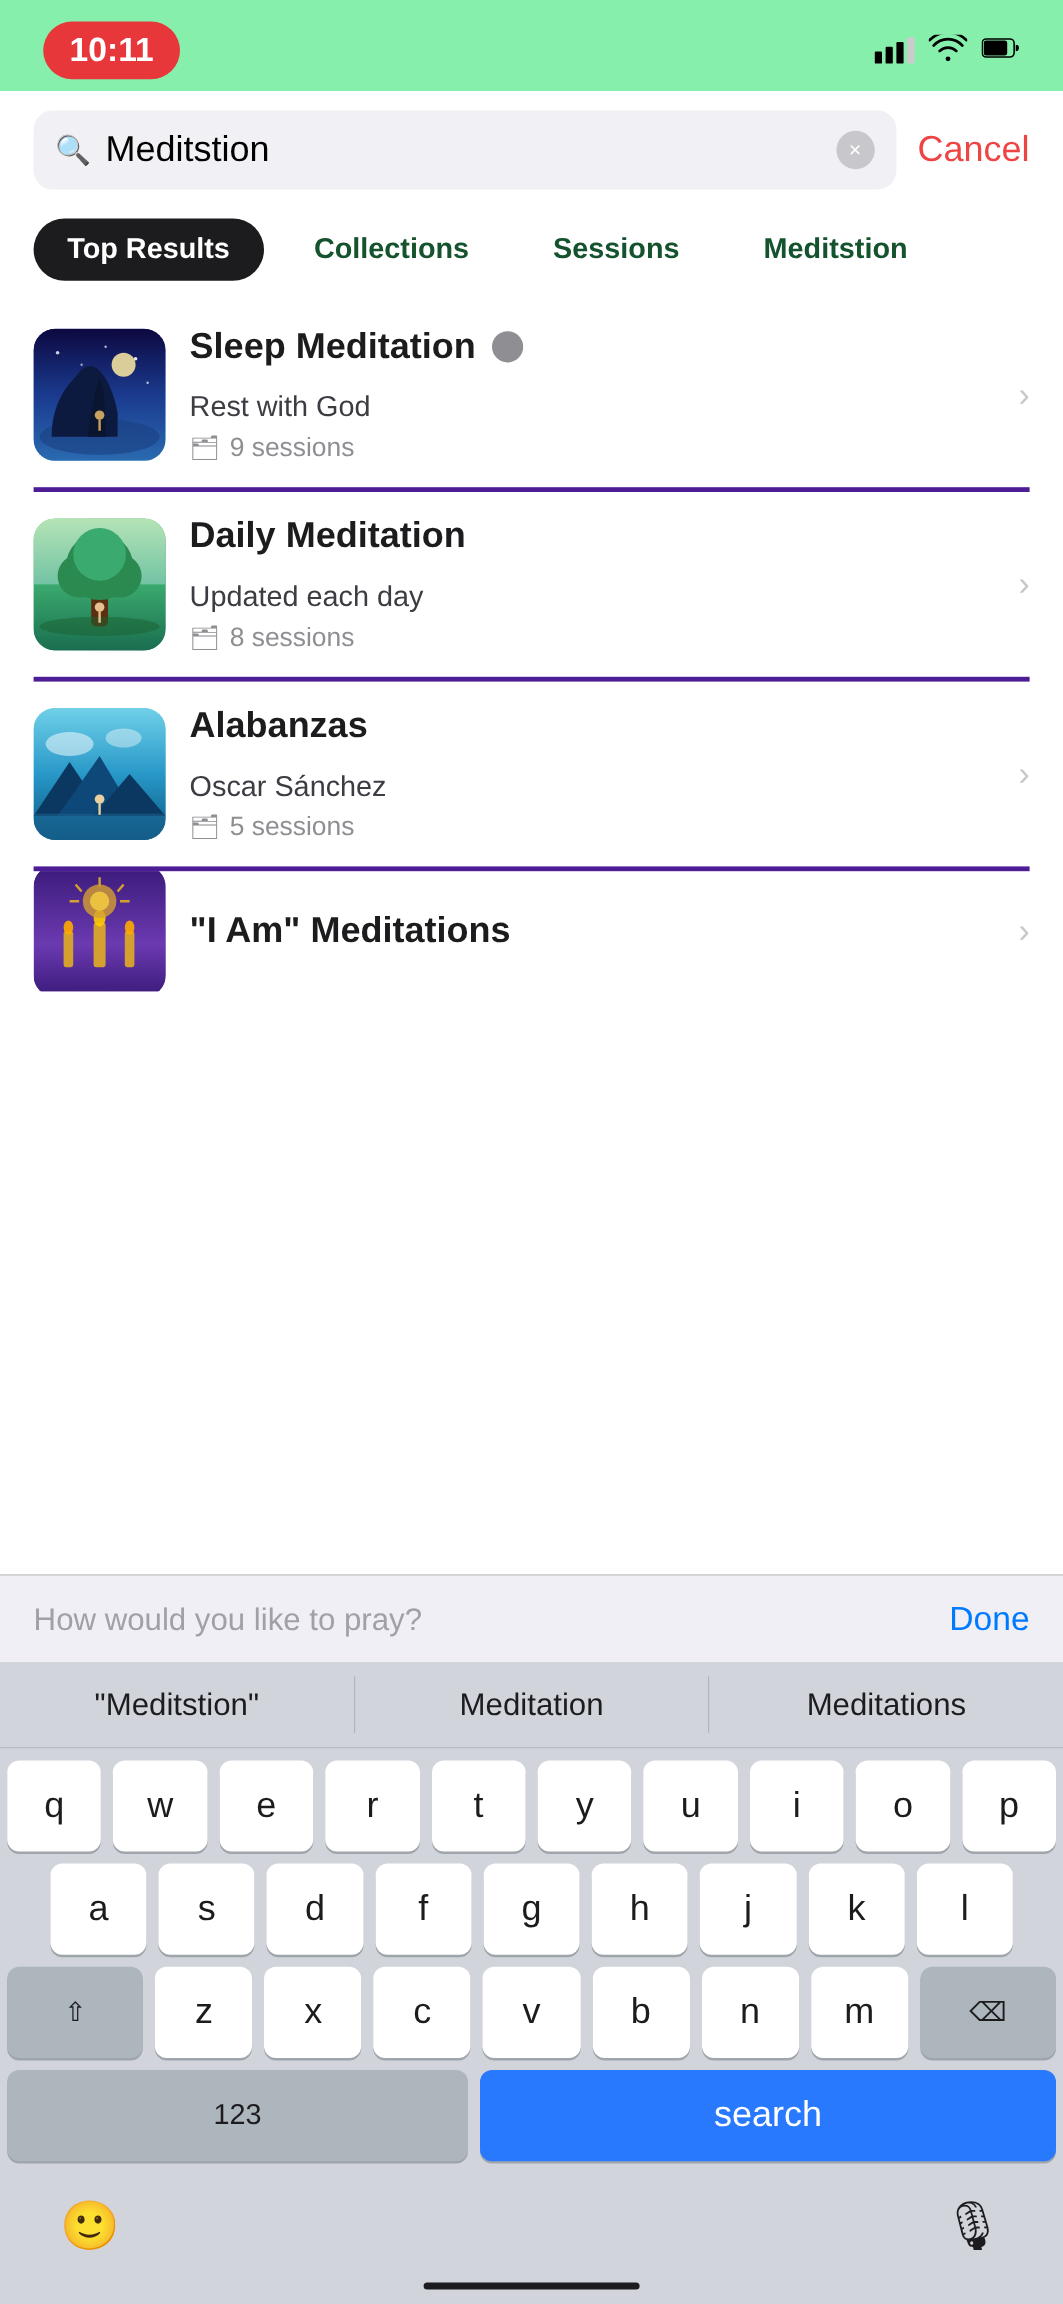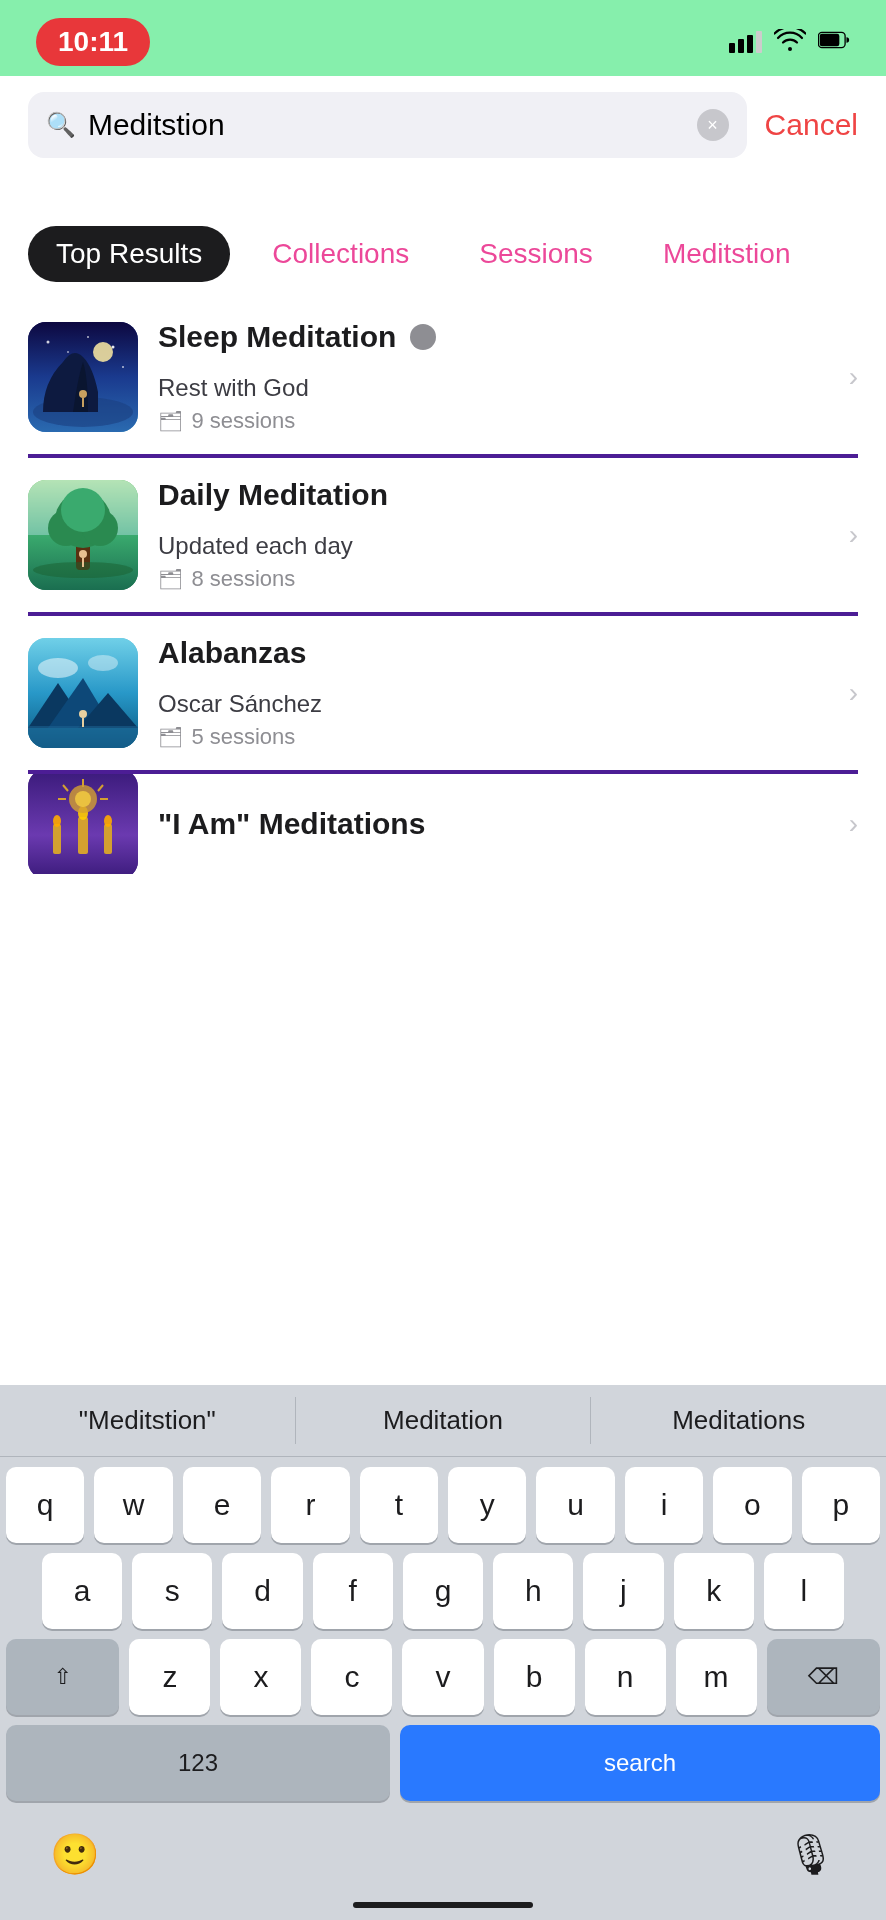--- a/index.html
+++ b/index.html
@@ -98,33 +98,32 @@
     .filter-tabs {
       display: flex;
       align-items: center;
       padding: 8px 28px 18px 28px;
       gap: 14px;
       background: #ffffff;
     }
     .tab-item {
       padding: 12px 28px;
       border-radius: 30px;
-      font-size: 28px;
-      font-weight: 400;
+      font-size: 24px;
+      font-weight: 700;
       cursor: pointer;
       white-space: nowrap;
-      margin-top: 44px;
     }
     .tab-item.active {
       background: #1c1c1e;
       color: #ffffff;
     }
     .tab-item.inactive {
       background: transparent;
-      color: #ec4899;
+      color: #14532d;
     }
 
     
     .results-list {
       background: #ffffff;
       padding: 0 28px;
     }
     .result-item {
       display: flex;
       align-items: center;
@@ -296,21 +295,21 @@
     }
     .key.space-key {
       background: #ffffff;
       flex: 5;
       font-size: 26px;
     }
     .key.search-key {
       background: #2979ff;
       color: #ffffff;
       flex: 2.5;
-      font-size: 24px;
+      font-size: 30px;
     }
 
     
     .bottom-bar {
       background: #d1d5db;
       display: flex;
       justify-content: space-between;
       align-items: center;
       padding: 14px 50px 18px 50px;
     }
@@ -542,20 +541,24 @@
         <span class="result-title">"I Am" Meditations</span>
       </div>
     </div>
     <div class="chevron">›</div>
   </div>
 
 </div>
 
 <div class="keyboard-area">
 
+  <div class="input-toolbar">
+    <span class="toolbar-placeholder">How would you like to pray?</span>
+    <span class="toolbar-done">Done</span>
+  </div>
 
   <div class="autocorrect-bar">
     <div class="autocorrect-item quoted">"Meditstion"</div>
     <div class="autocorrect-item">Meditation</div>
     <div class="autocorrect-item">Meditations</div>
   </div>
 
   <div class="keyboard-rows">
 
     <div class="key-row">

